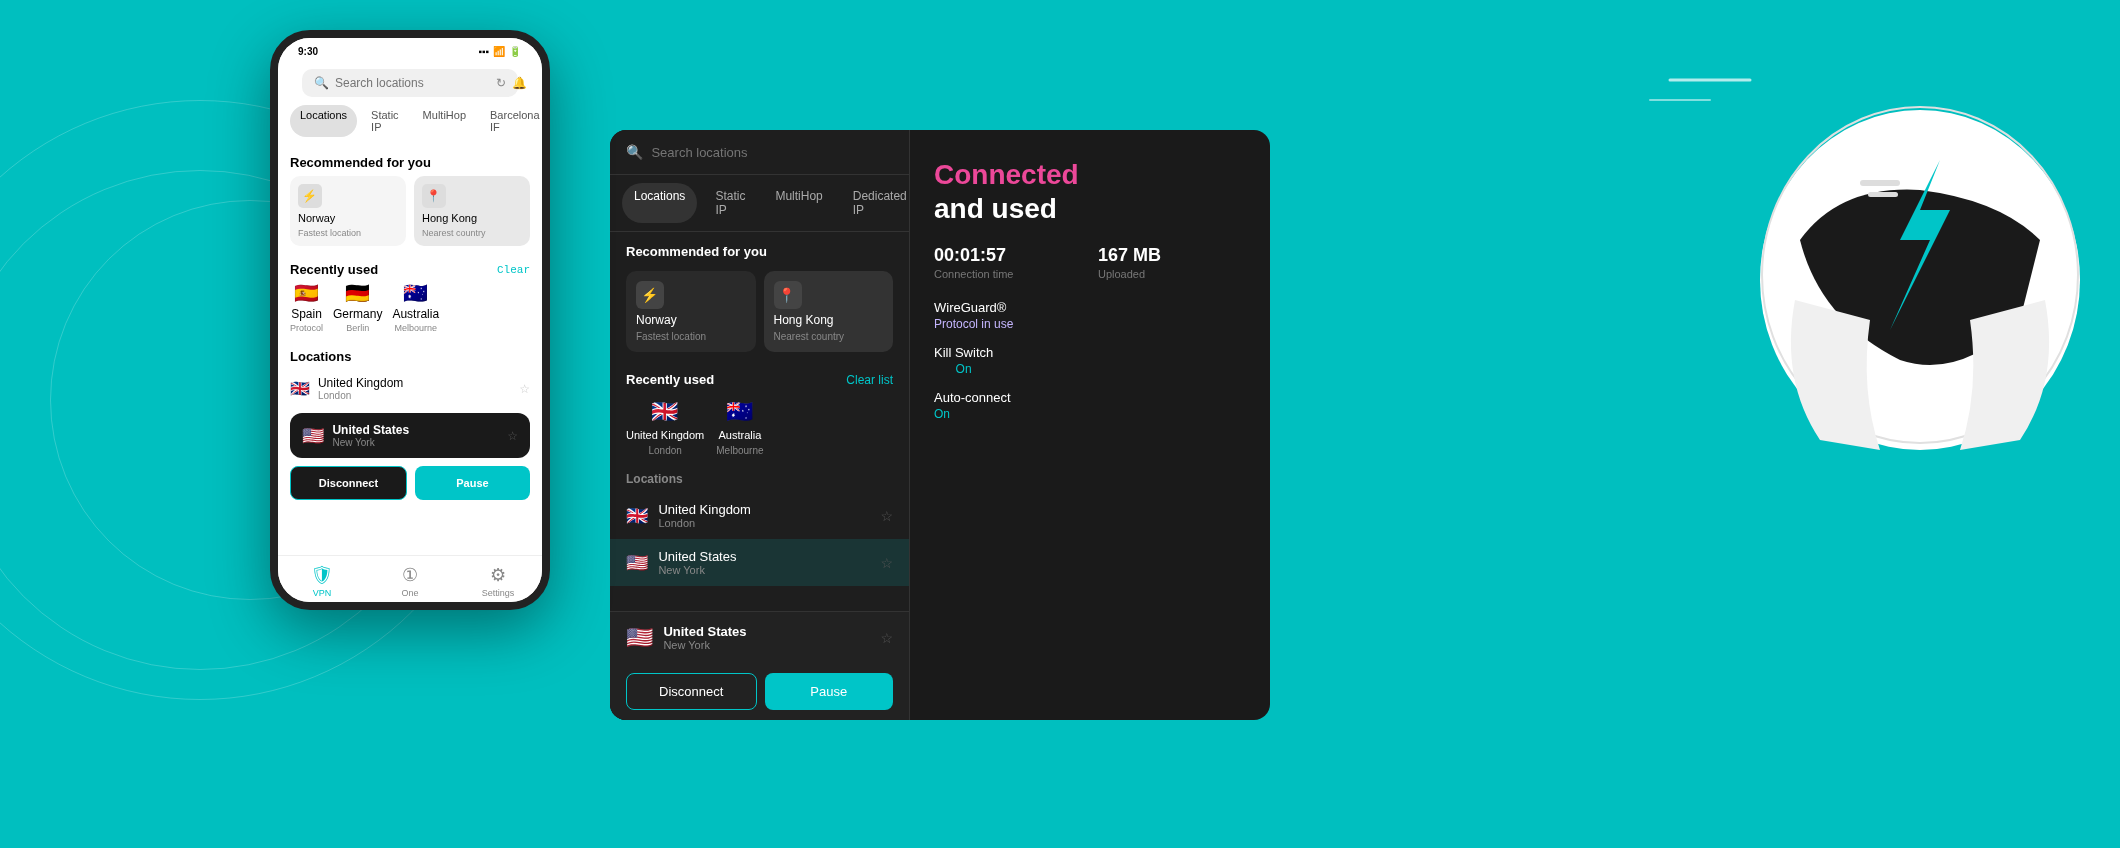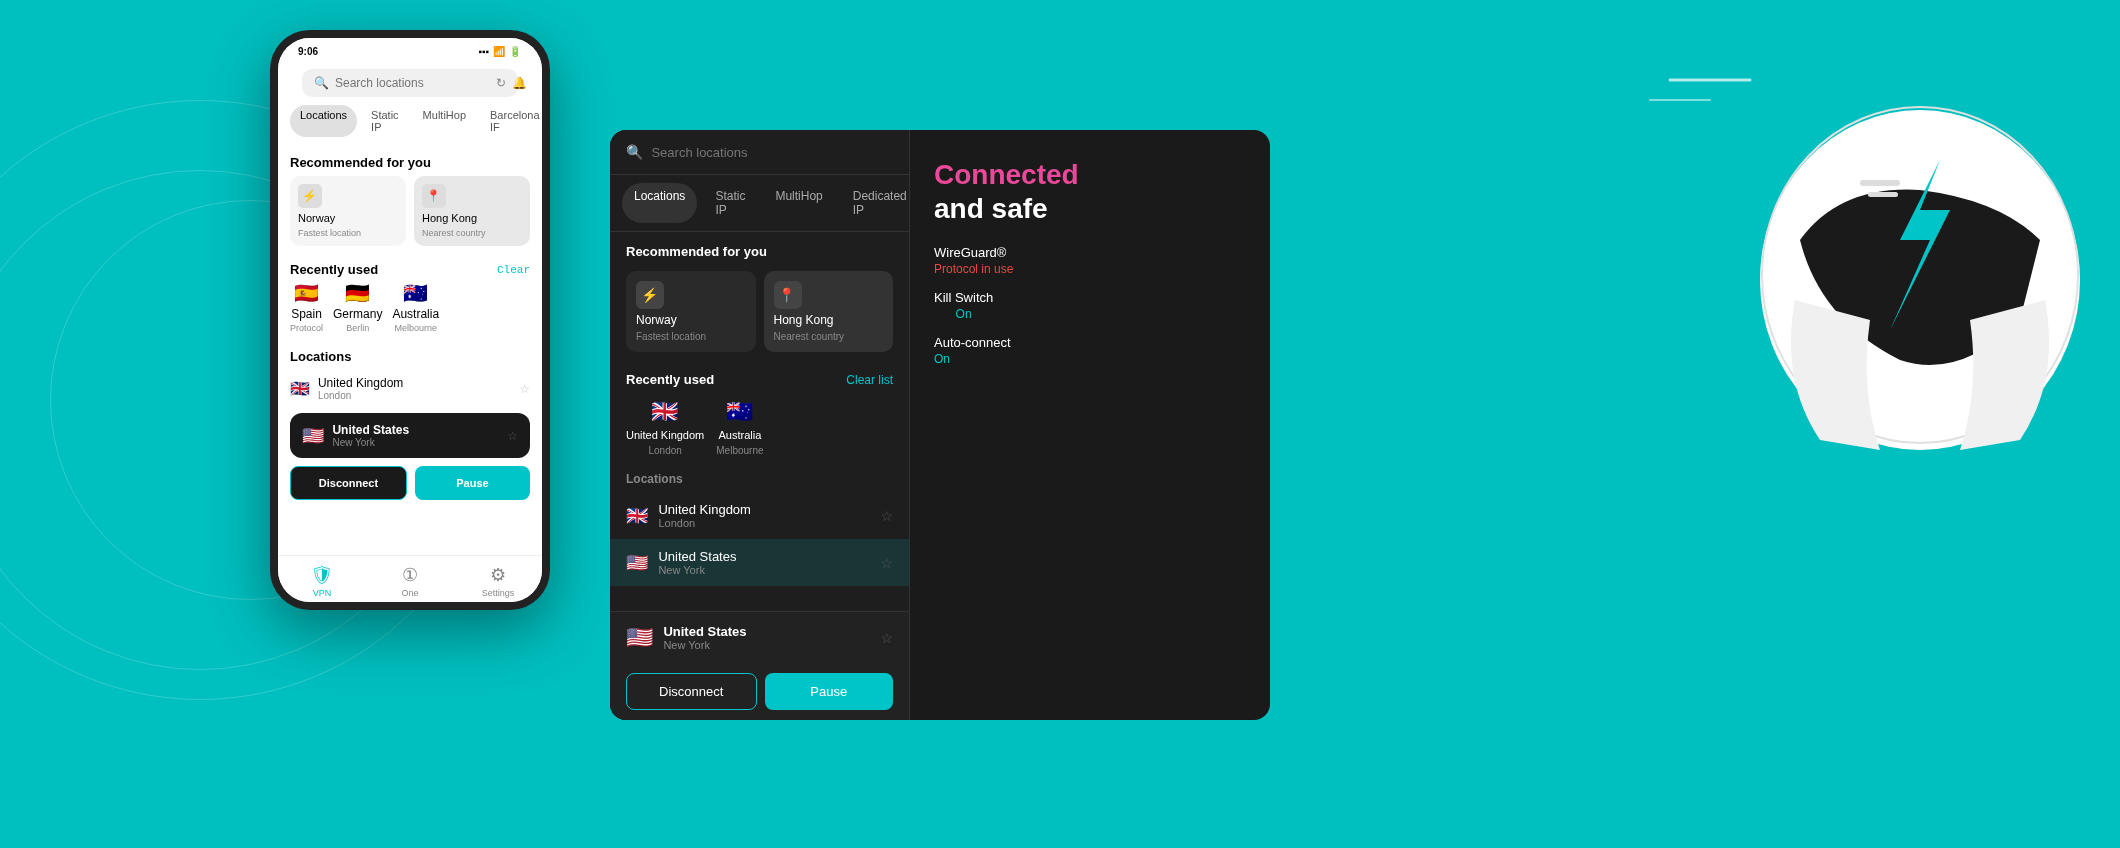--- a/index.html
+++ b/index.html
@@ -277,21 +277,21 @@
     .info-key {
       font-size: 13px;
       color: #fff;
       font-weight: 500;
     }
     .info-val {
       font-size: 12px;
       color: #00C5C8;
       margin-top: 2px;
     }
-    .info-val.gray { color: #ef4444; }
+    .info-val.gray { color: #c4b5fd; }
 
     
     .phone-wrap {
       position: absolute;
       left: 270px;
       top: 30px;
       width: 280px;
       height: 580px;
       z-index: 10;
     }
@@ -614,23 +614,33 @@
 
     <div class="desktop-action-row">
       <button class="btn-disconnect">Disconnect</button>
       <button class="btn-pause">Pause</button>
     </div>
   </div>
 
   <div class="desktop-right">
     <div class="connected-title">
       <span class="teal">Connected</span><br>
-      <span class="white">and safe</span>
-    </div>
-
+      <span class="white">and used</span>
+    </div>
+
+    <div class="stats-grid">
+      <div class="stat-item">
+        <div class="stat-value">00:01:57</div>
+        <div class="stat-label">Connection time</div>
+      </div>
+      <div class="stat-item">
+        <div class="stat-value">167 MB</div>
+        <div class="stat-label">Uploaded</div>
+      </div>
+    </div>
 
     <div class="info-row">
       <div class="info-item">
         <div class="info-key">WireGuard®</div>
         <div class="info-val gray">Protocol in use</div>
       </div>
       <div class="info-item" style="display:flex;justify-content:space-between;align-items:flex-start;text-align:center;">
         <div>
           <div class="info-key">Kill Switch</div>
           <div class="info-val">On</div>
@@ -641,21 +651,21 @@
         <div class="info-val">On</div>
       </div>
     </div>
   </div>
 </div>
 
 <div class="phone-wrap">
   <div class="phone-outer">
 
     <div class="phone-status-bar">
-      <span>9:06</span>
+      <span>9:30</span>
       <div class="phone-status-icons">
         <span>▪▪▪</span>
         <span>📶</span>
         <span>🔋</span>
       </div>
     </div>
 
     <div style="background:#fff;padding:0 12px;">
       <div class="phone-search-bar">
         <span style="color:#888;font-size:12px;">🔍</span>

